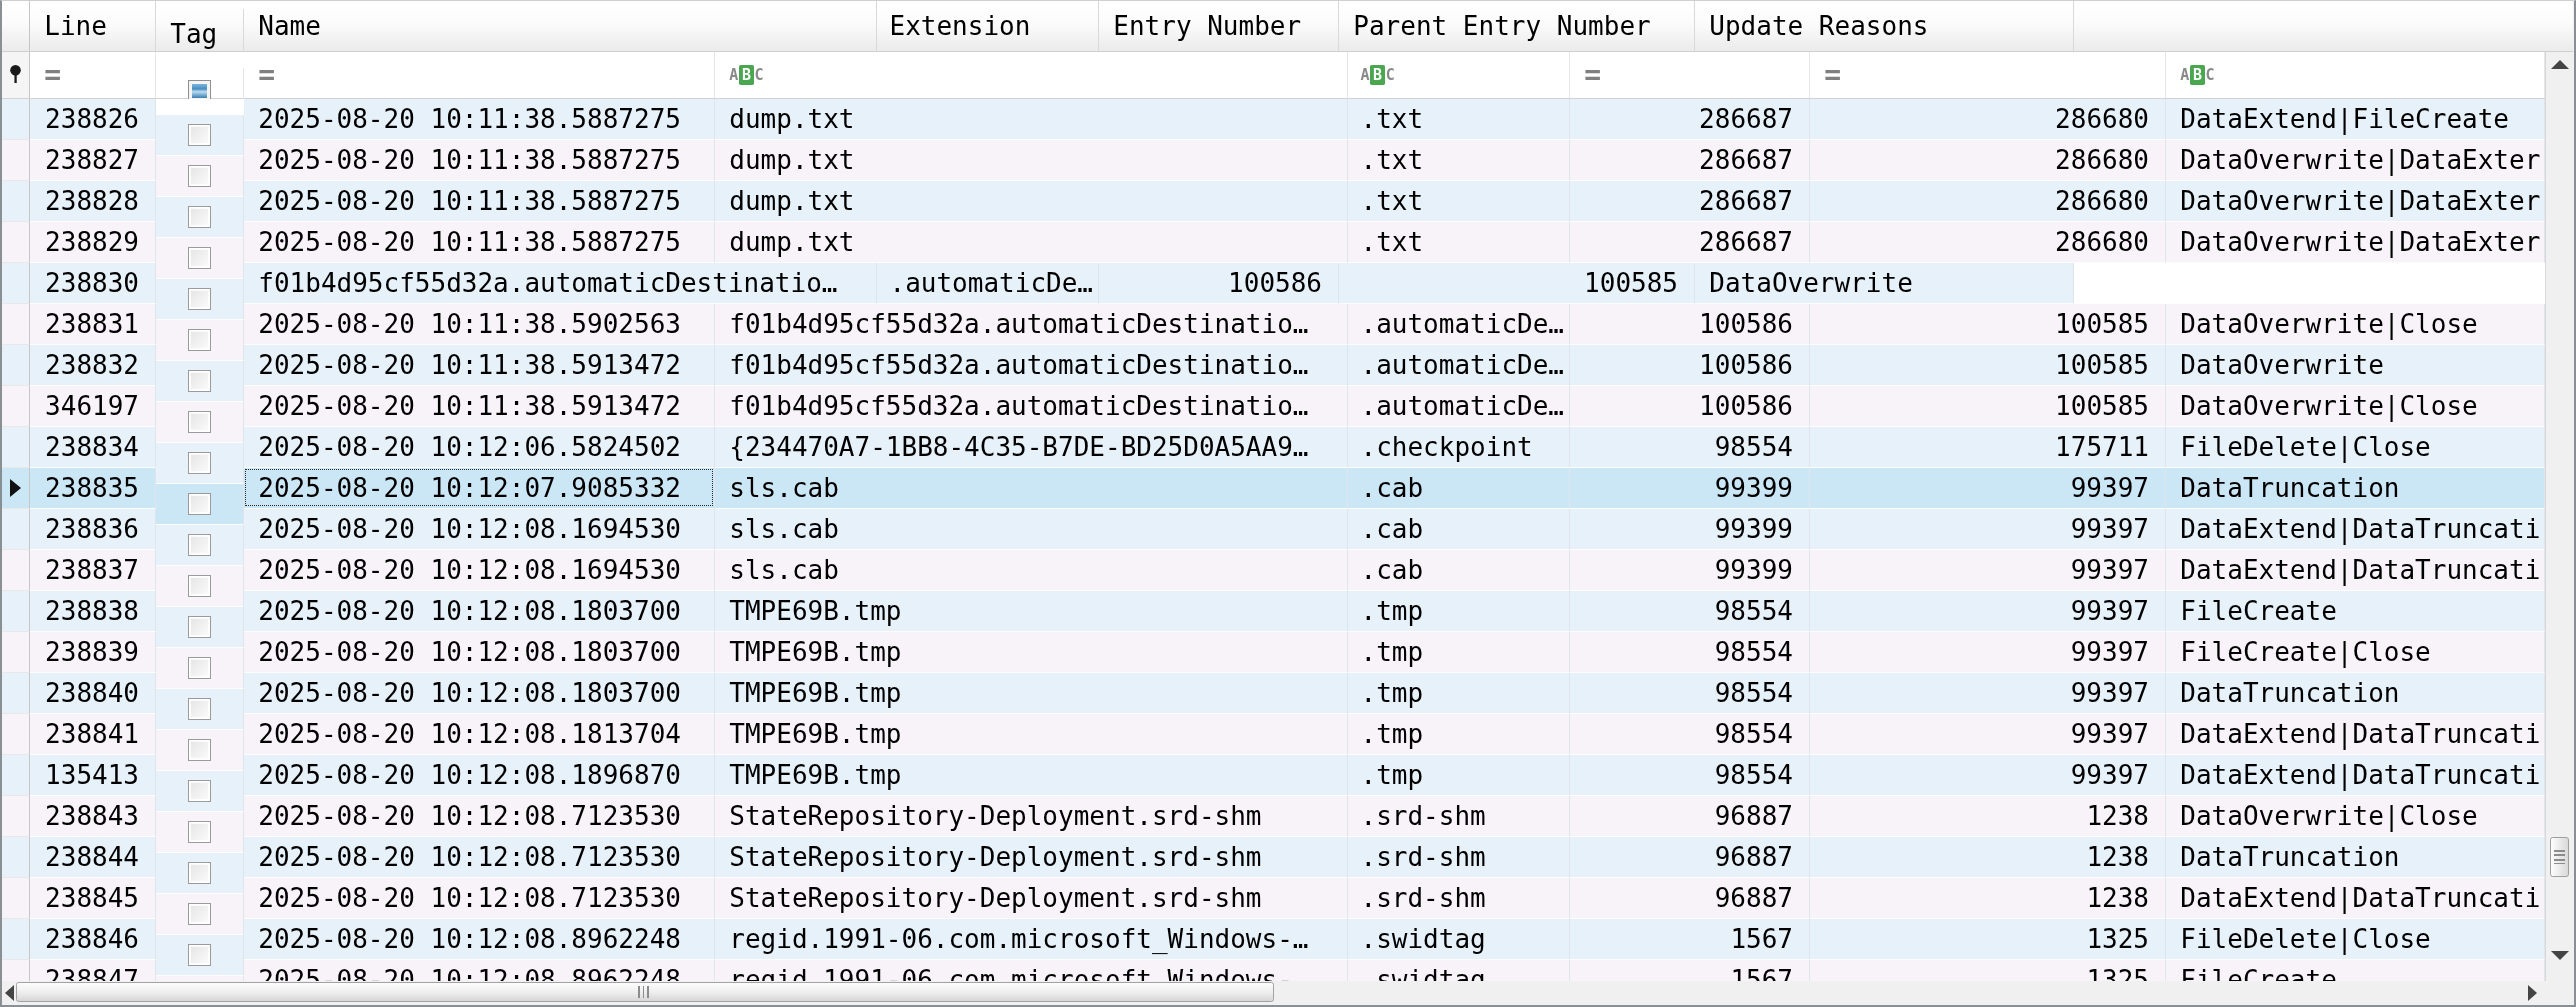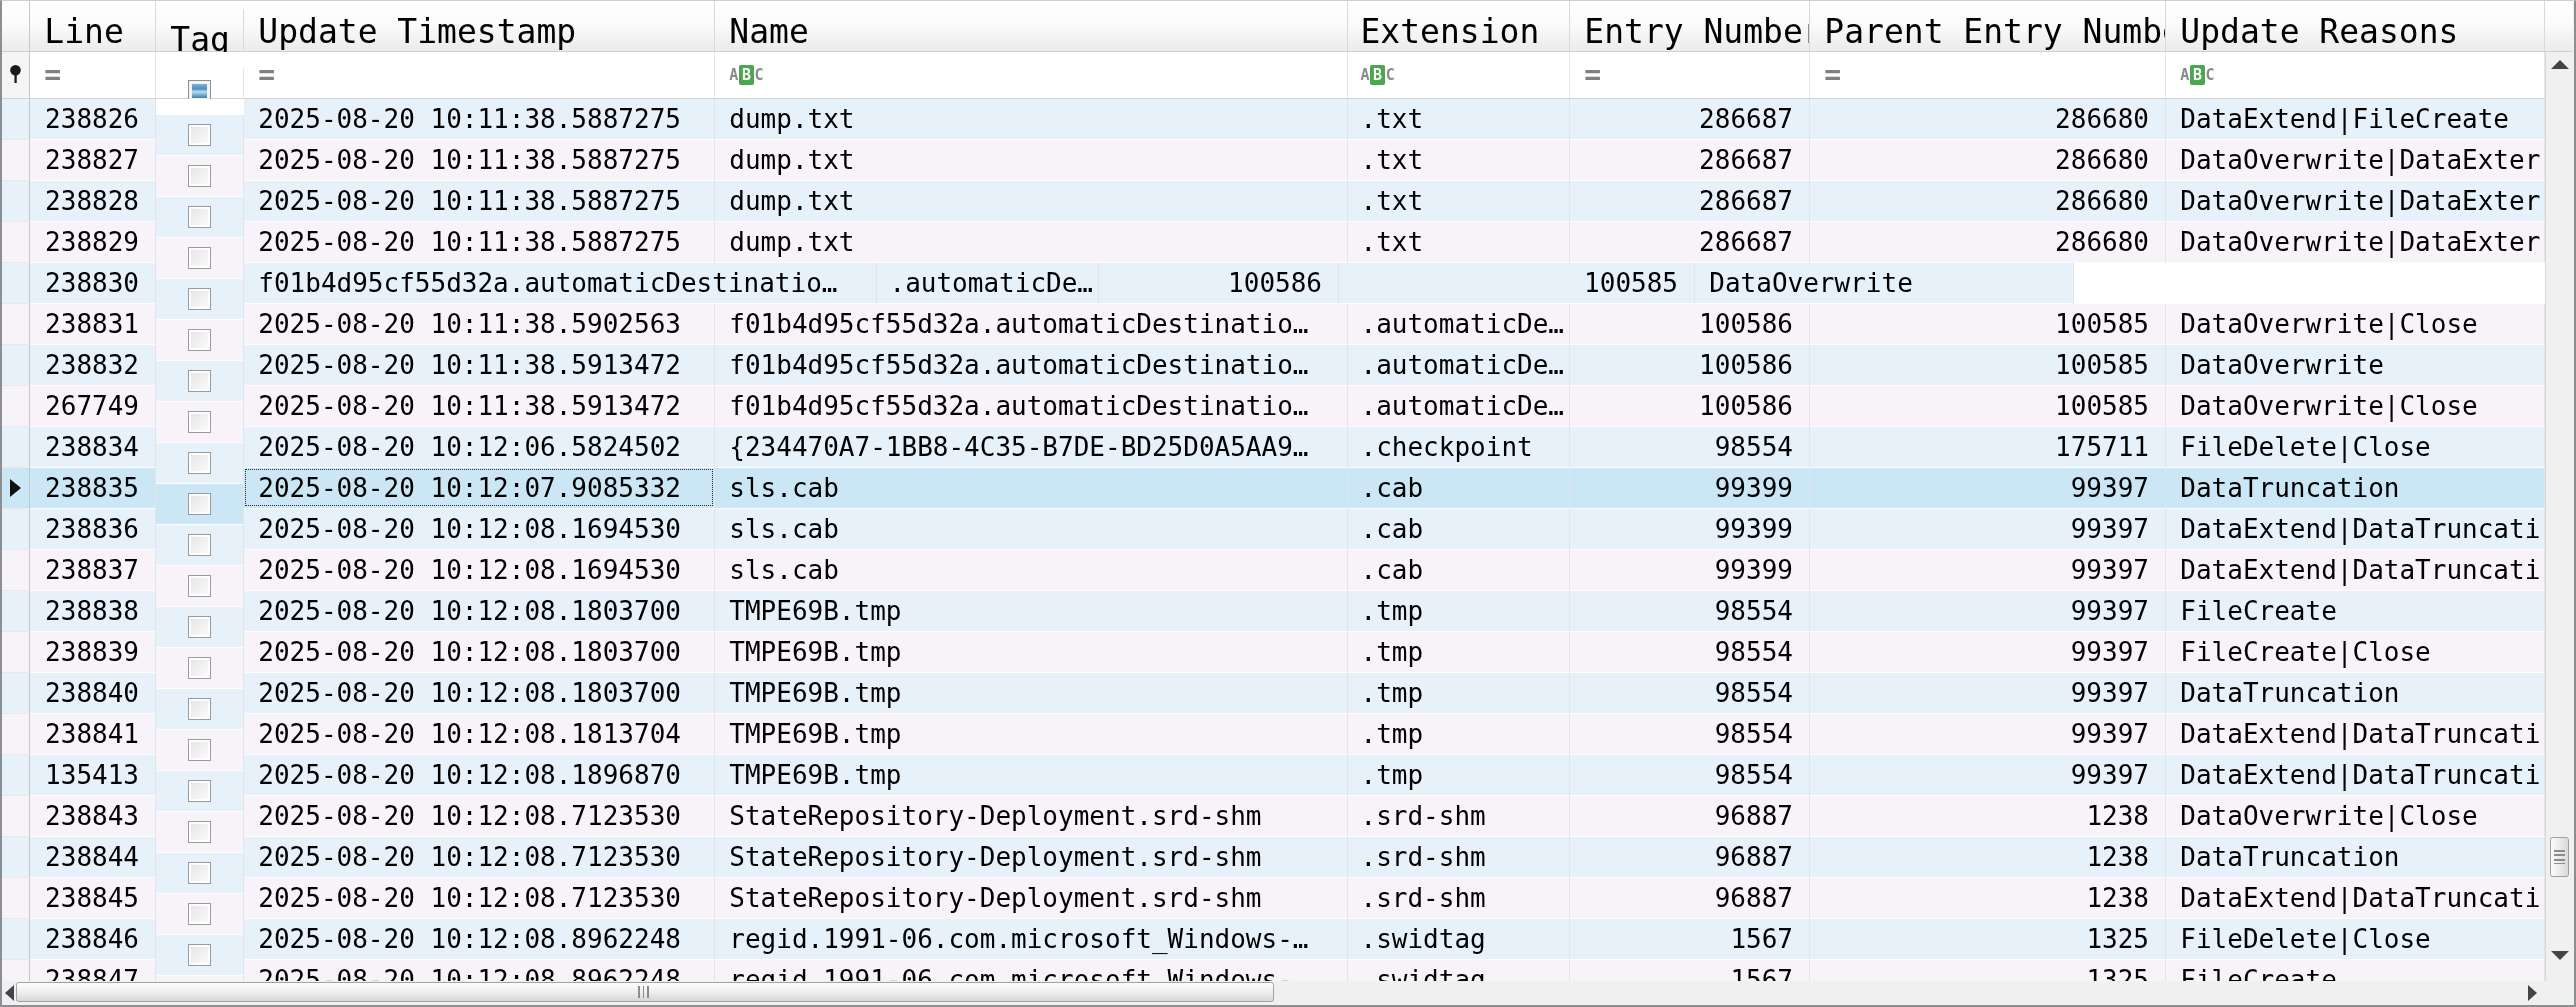--- a/index.html
+++ b/index.html
@@ -14,23 +14,23 @@
   }
 
   
   .header-row{
     position:absolute;left:0;top:0;width:2571px;height:51px;
     display:flex;align-items:center;
     background:linear-gradient(180deg,#ffffff 0%,#fbfbfb 45%,#ebebeb 100%);
     border-bottom:0.9px solid #cfcfcf;
   }
   .hcell{
-    height:100%;display:flex;align-items:flex-end;
+    height:100%;display:flex;align-items:center;
     border-right:0.9px solid #d9d9d9;
-    font-size:33px;color:#000;white-space:nowrap;overflow:hidden;
+    font-size:26px;color:#000;white-space:nowrap;overflow:hidden;
   }
   .hcell span{pointer-events:none;}
   .ind-h{width:28px;border-right:0.9px solid #c6c6c6;}
 
   
   .filter-row{
     position:absolute;left:0;top:51px;width:2543px;height:47px;
     display:flex;background:#ffffff;border-bottom:0.9px solid #d2d2d2;
   }
   .fcell{
@@ -126,23 +126,20 @@
 
   <div class="header-row">
     <div class="hcell ind-h"></div>
 
   <div class="hcell c-line al-left">
         <span>Line</span>
       </div>
       <div class="hcell c-tag al-left">
         <span>Tag</span>
       </div>
-      <div class="hcell c-update_timestamp al-left">
-        <span>Update Timestamp</span>
-      </div>
       <div class="hcell c-name al-left">
         <span>Name</span>
       </div>
       <div class="hcell c-extension al-left">
         <span>Extension</span>
       </div>
       <div class="hcell c-entry_number al-left">
         <span>Entry Number</span>
       </div>
       <div class="hcell c-parent_entry_number al-left">
@@ -385,21 +382,21 @@
         <div class="cell c-parent_entry_number al-right">
           <span>100585</span>
         </div>
         <div class="cell c-update_reasons al-left">
           <span>DataOverwrite</span>
         </div>
       </div>
       <div class="row row-pink">
         <div class="cell ind-c"></div>
         <div class="cell c-line al-right">
-          <span>267749</span>
+          <span>346197</span>
         </div>
         <div class="cell c-tag al-center">
           <div class="cb"></div>
         </div>
         <div class="cell c-update_timestamp al-left">
           <span>2025-08-20 10:11:38.5913472</span>
         </div>
         <div class="cell c-name al-left">
           <span>f01b4d95cf55d32a.automaticDestinatio…</span>
         </div>

